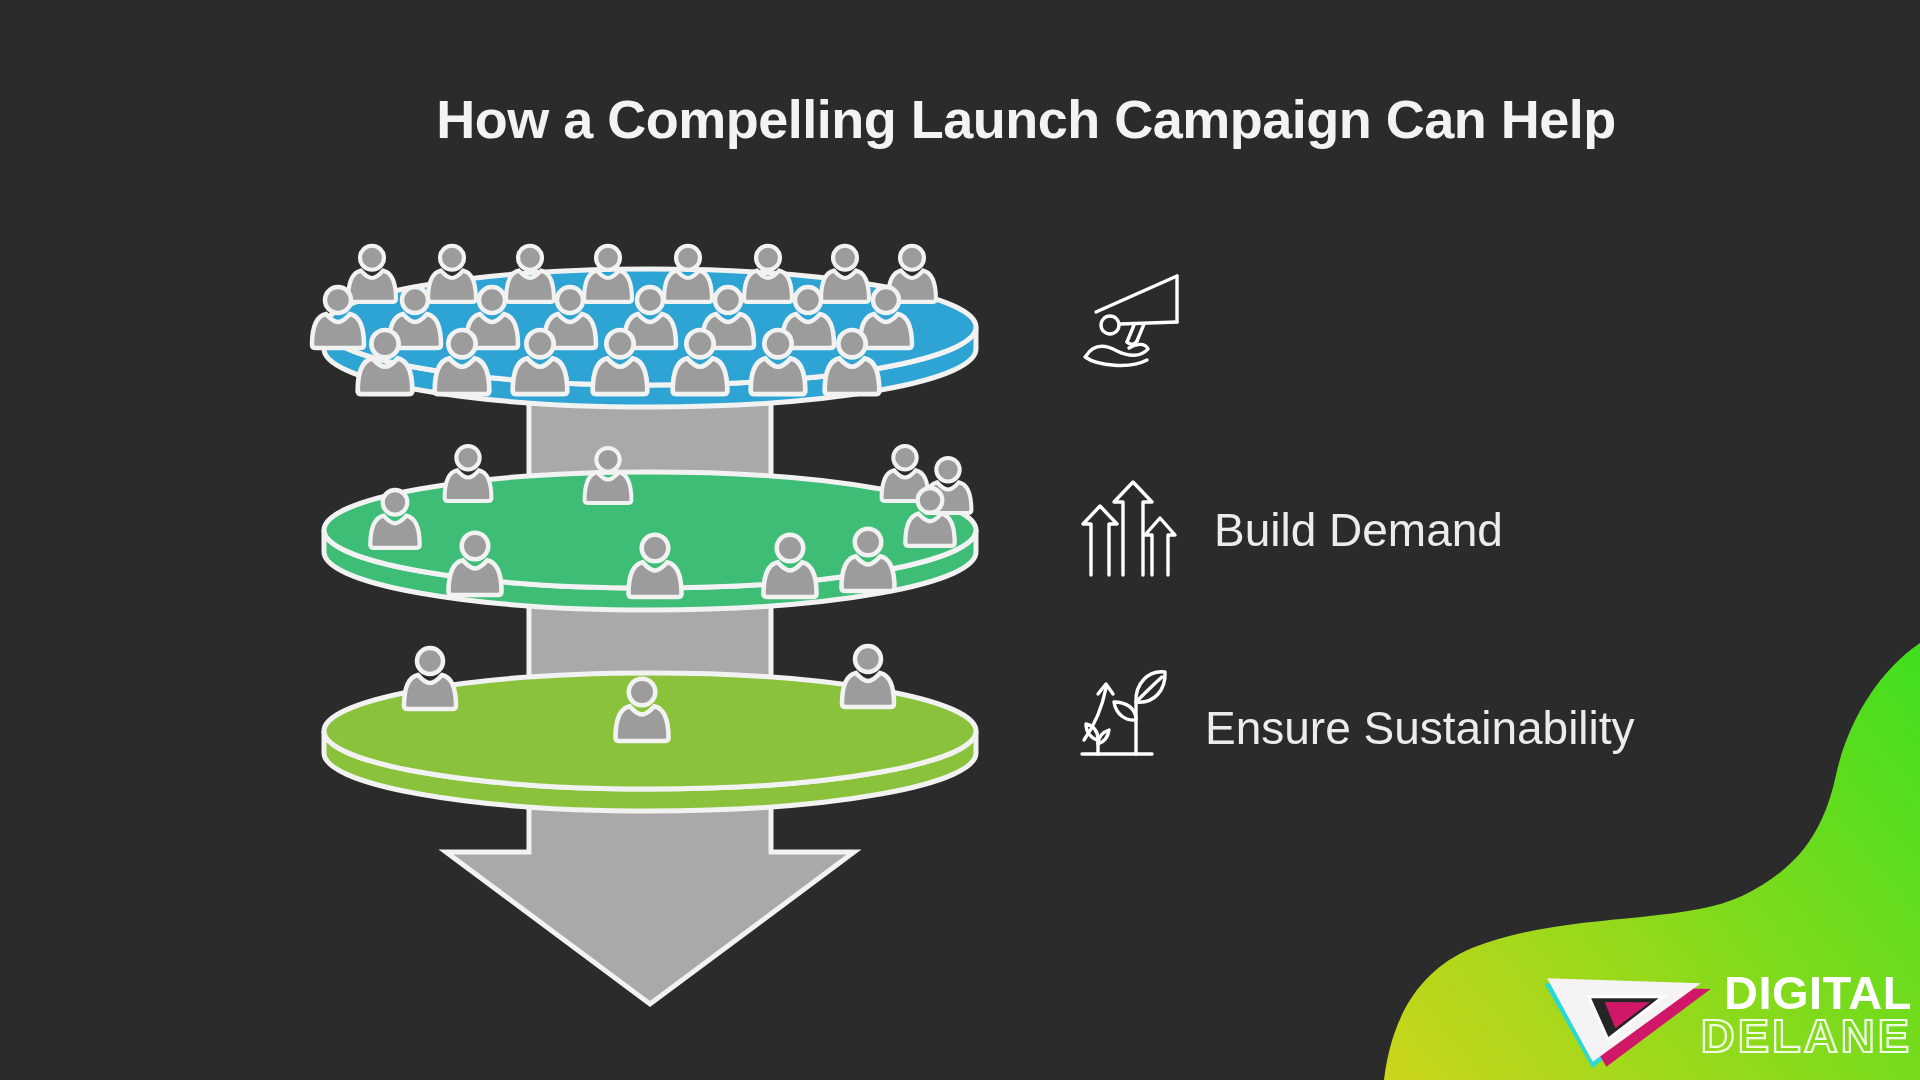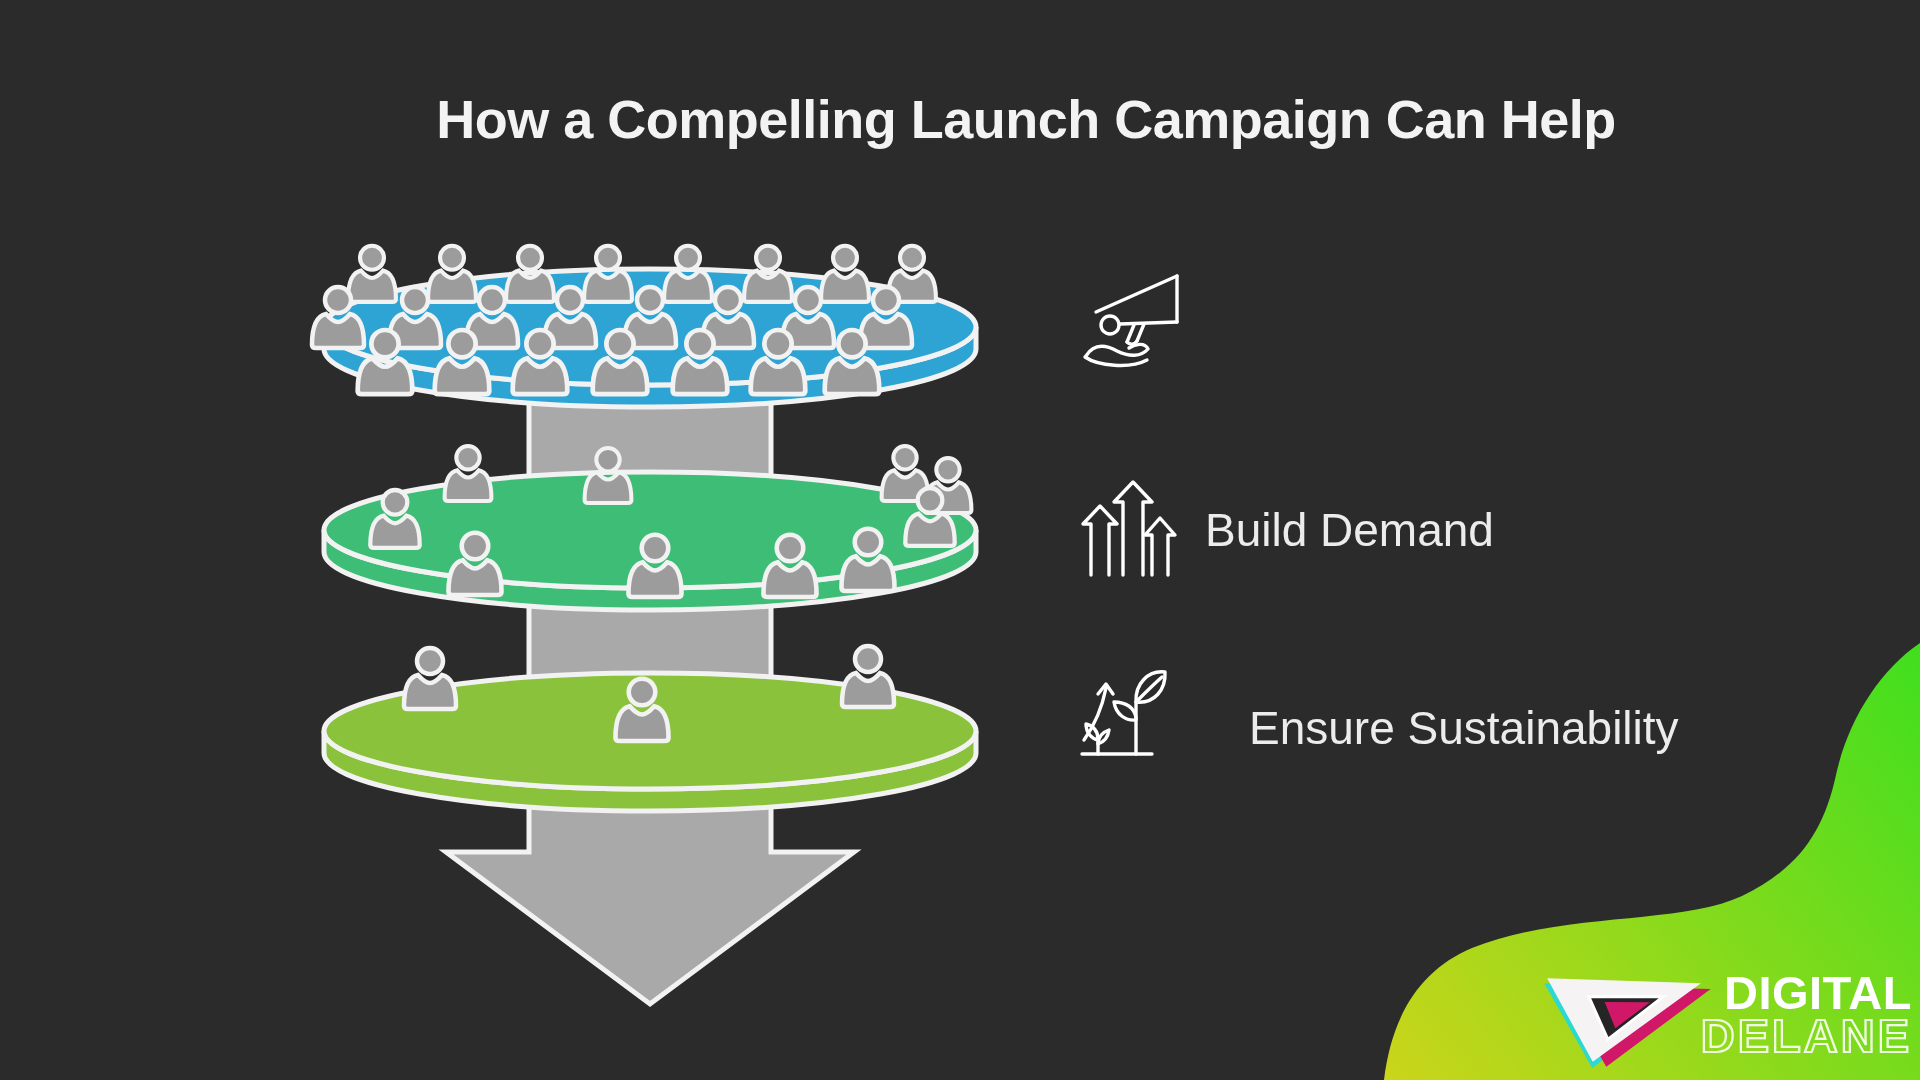--- a/index.html
+++ b/index.html
@@ -17,22 +17,22 @@
   .licon{stroke:#ffffff;stroke-width:3.4;fill:none;stroke-linecap:round;stroke-linejoin:round;}
   .page-title{
     position:absolute;top:52px;left:1026px;transform:translateX(-50%);
     font-size:54px;font-weight:bold;letter-spacing:-0.5px;color:#f3f3f3;white-space:nowrap;
   }
   .benefit-label{
     position:absolute;left:1205px;font-size:46px;font-weight:400;color:#ececec;
     line-height:1;white-space:nowrap;
   }
   .benefit-label.r1{top:312px;}
-  .benefit-label.r2{top:507px;}
-  .benefit-label.r3{top:705px;margin-left:44px;}
+  .benefit-label.r2{top:507px;margin-left:9px;}
+  .benefit-label.r3{top:705px;}
   .logo-text{
     position:absolute;right:8px;text-align:right;line-height:1;
     font-weight:bold;white-space:nowrap;
   }
   .logo-line1{top:969px;font-size:47px;color:#ffffff;letter-spacing:0.5px;}
   .logo-line2{
     top:1012px;font-size:47px;letter-spacing:3px;
     color:transparent;text-align:center;-webkit-text-stroke:2.2px #f0fde4;
   }
   @supports not (-webkit-text-stroke: 1px black){

